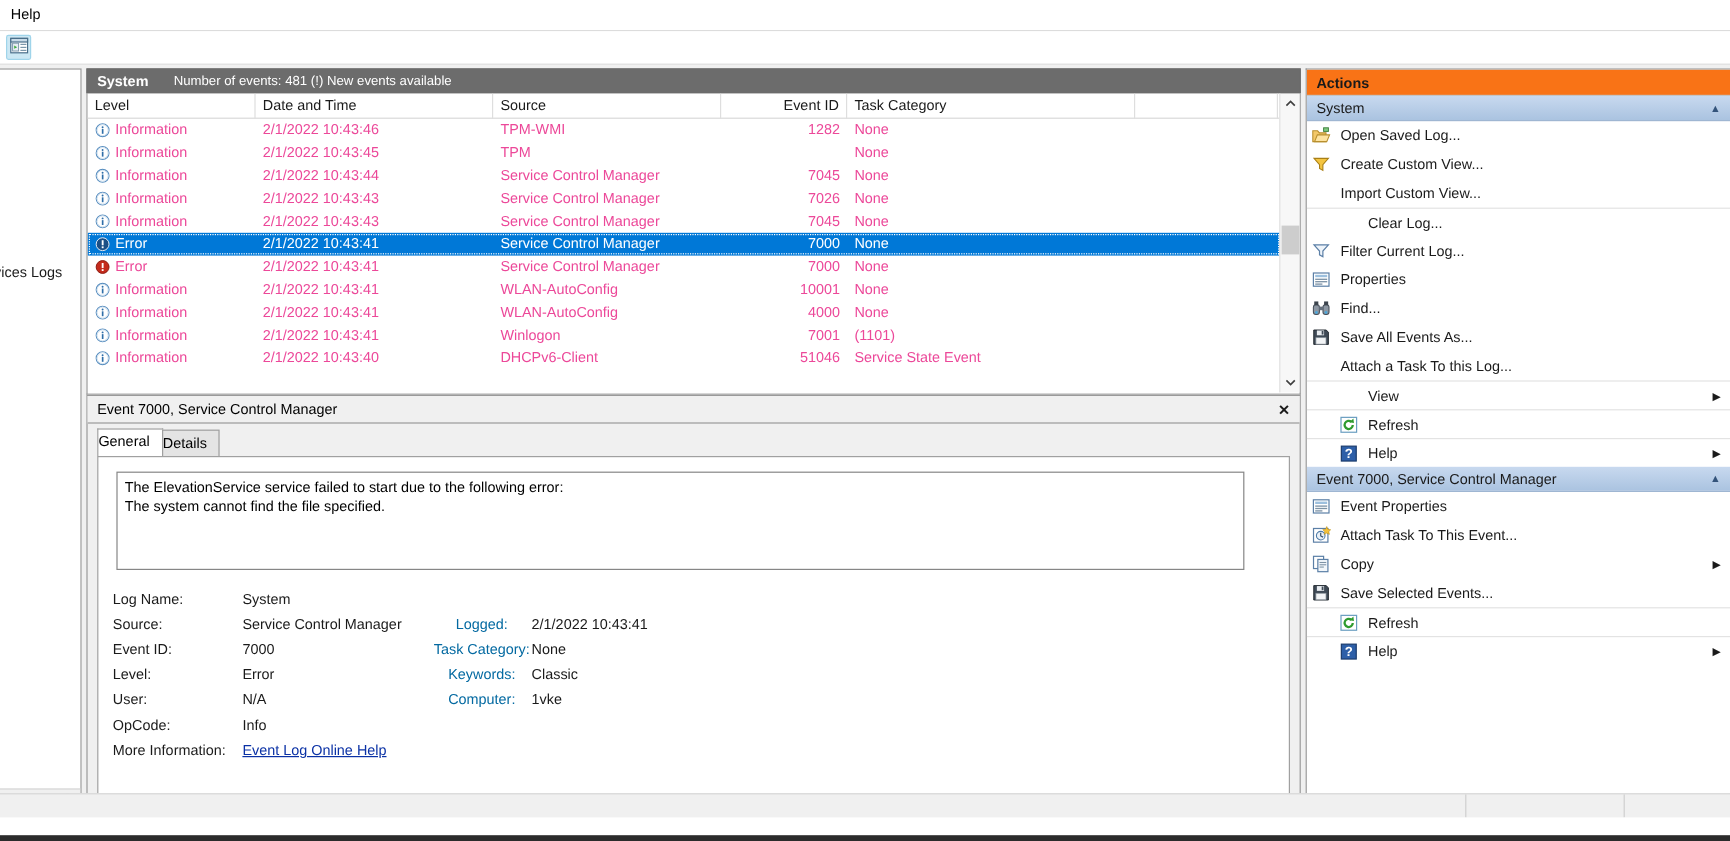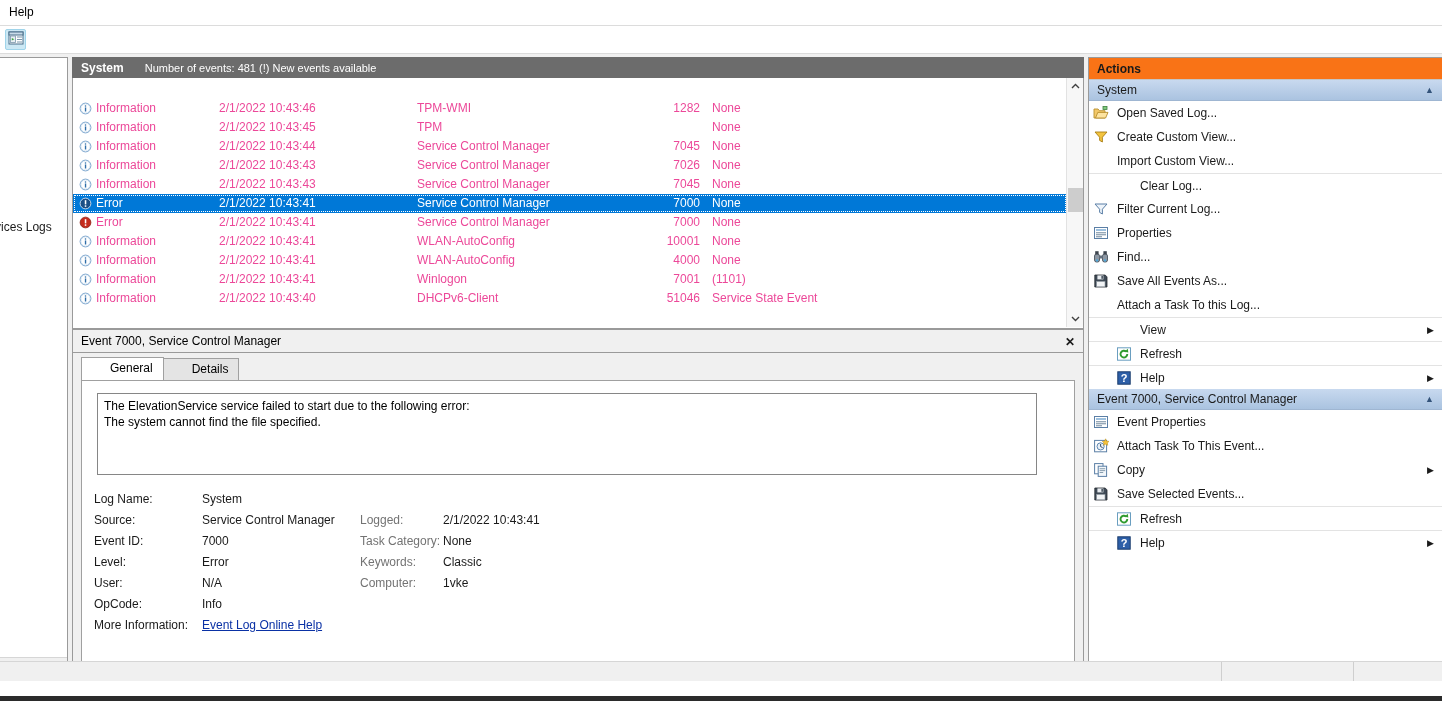--- a/index.html
+++ b/index.html
@@ -120,38 +120,38 @@
     background: #f0f0f0; border-bottom: 1px solid #9a9a9a;
     display: flex; align-items: center; padding-left: 8px; font-size: 12px;
   }
   .detail-close {
     position: absolute; right: 4px; top: 3px; width: 18px; height: 17px;
     display: flex; align-items: center; justify-content: center;
     font-size: 12px; font-weight: bold; color: #1a1a1a;
   }
   .tabs { position: absolute; left: 8px; top: 29px; height: 22px; display: flex; align-items: flex-end; }
   .tab {
-    font-size: 12px; padding: 3px 10px 4px 28px; border: 1px solid #a0a0a0;
+    font-size: 12px; padding: 3px 10px 4px 0; border: 1px solid #a0a0a0;
     background: #e4e4e4; margin-right: -1px; position: relative; top: 0;
   }
   .tab.active { background: #ffffff; border-bottom-color: #ffffff; padding-bottom: 5px; }
   .detail-body {
     position: absolute; left: 8px; top: 50px; width: 994px; height: 287px;
     background: #ffffff; border: 1px solid #a0a0a0; border-top: 1px solid #a0a0a0;
   }
   .msgbox {
     position: absolute; left: 15px; top: 12px; width: 940px; height: 82px;
     border: 1px solid #868686; background: #ffffff; padding: 4px 6px;
     font-size: 12px; line-height: 16px; overflow: hidden;
   }
   .fields { position: absolute; left: 12px; top: 108px; width: 960px; font-size: 12px; }
   .frow { display: flex; height: 21px; line-height: 21px; }
   .fl { width: 108px; color: #1a1a1a; }
   .fv { width: 158px; color: #1a1a1a; }
-  .fl2 { width: 83px; color: #737373; }
+  .fl2 { width: 83px; color: #0369a1; text-align: center; }
   .fv2 { color: #1a1a1a; }
   .flink { color: #0a31a5; text-decoration: underline; }
 
   
   .actions {
     position: absolute; left: 1088px; top: 57px; width: 354px; height: 618px;
     background: #ffffff; border: 1px solid #9a9a9a; border-right: none;
     overflow: hidden;
   }
   .actions-title {
@@ -224,20 +224,28 @@
   </div>
 
   <div class="center">
 
     <div class="log-header">
       <span class="logname">System</span>
       <span class="loginfo">Number of events: 481 (!) New events available</span>
     </div>
 
     <div class="evlist">
+      <div class="col-head">
+          <div class="ch" style="width: 140px;">Level</div>
+          <div class="ch" style="width: 198px;">Date and Time</div>
+          <div class="ch" style="width: 190px;">Source</div>
+          <div class="ch" style="text-align: right; width: 105px;">Event ID</div>
+          <div class="ch" style="width: 240px;">Task Category</div>
+          <div class="ch" style="width: 119px;"></div>
+        </div>
       <div class="rows">
           <div class="row">
             <div class="cell lvl" style="width: 140px;">
               <span class="ico"><svg width="13" height="13" viewBox="0 0 16 16">
                   <circle cx="8" cy="8" r="6.6" fill="#ffffff" stroke="#5a8fc0" stroke-width="1.1"></circle>
                   <circle cx="8" cy="8" r="5.6" fill="none" stroke="#cfe0ef" stroke-width="1"></circle>
                   <circle cx="8" cy="4.9" r="1" fill="#2f6ea8"></circle>
                   <rect x="7.2" y="6.7" width="1.7" height="5" fill="#2f6ea8"></rect>
                 </svg></span>
               <span>Information</span>

